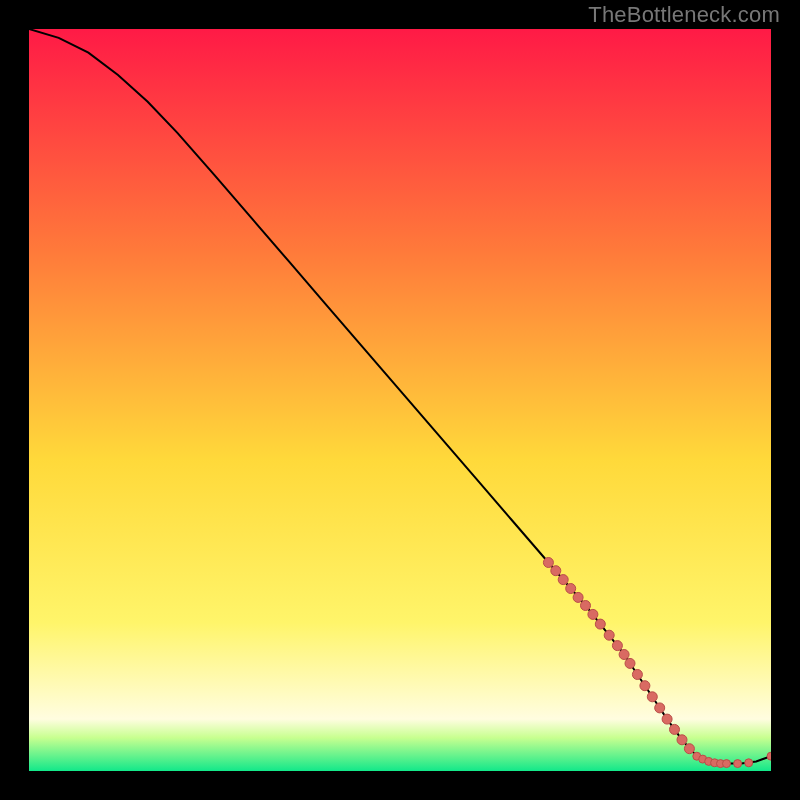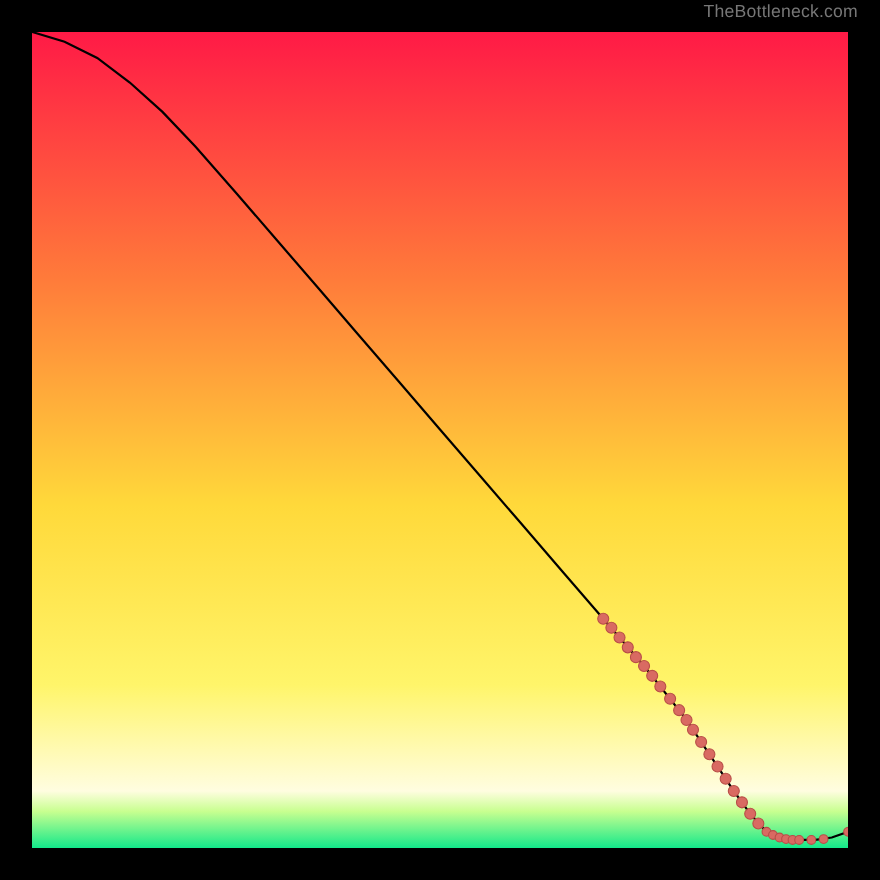--- a/index.html
+++ b/index.html
@@ -17,21 +17,21 @@
     top: 0;
     width: 800px;
     height: 800px;
     background: #000;
   }
   .attribution {
     position: absolute;
     top: 2px;
     right: 20px;
     color: #777;
-    font-size: 16px;
+    font-size: 22px;
     letter-spacing: 0.2px;
     font-weight: 500;
   }
   .plot {
     position: absolute;
     left: 29px;
     top: 29px;
     width: 742px;
     height: 742px;
   }

